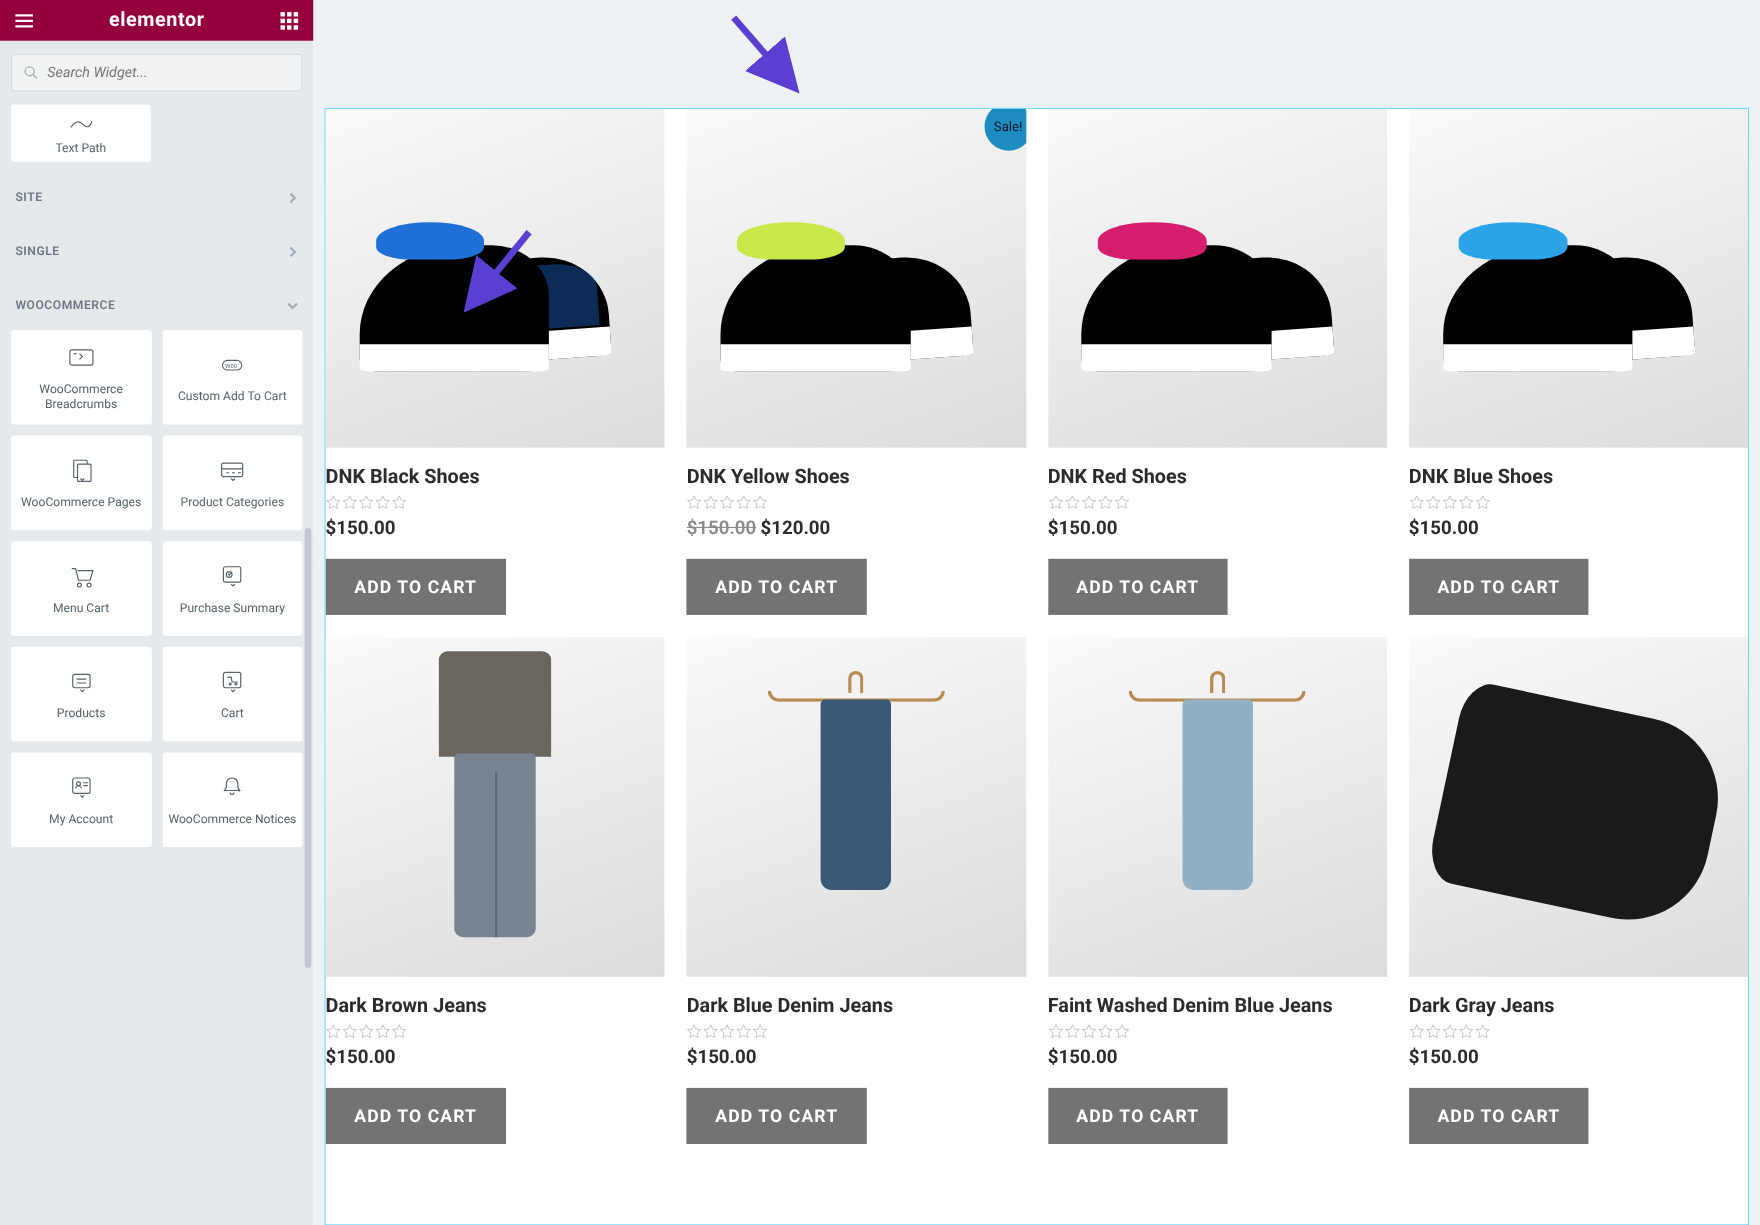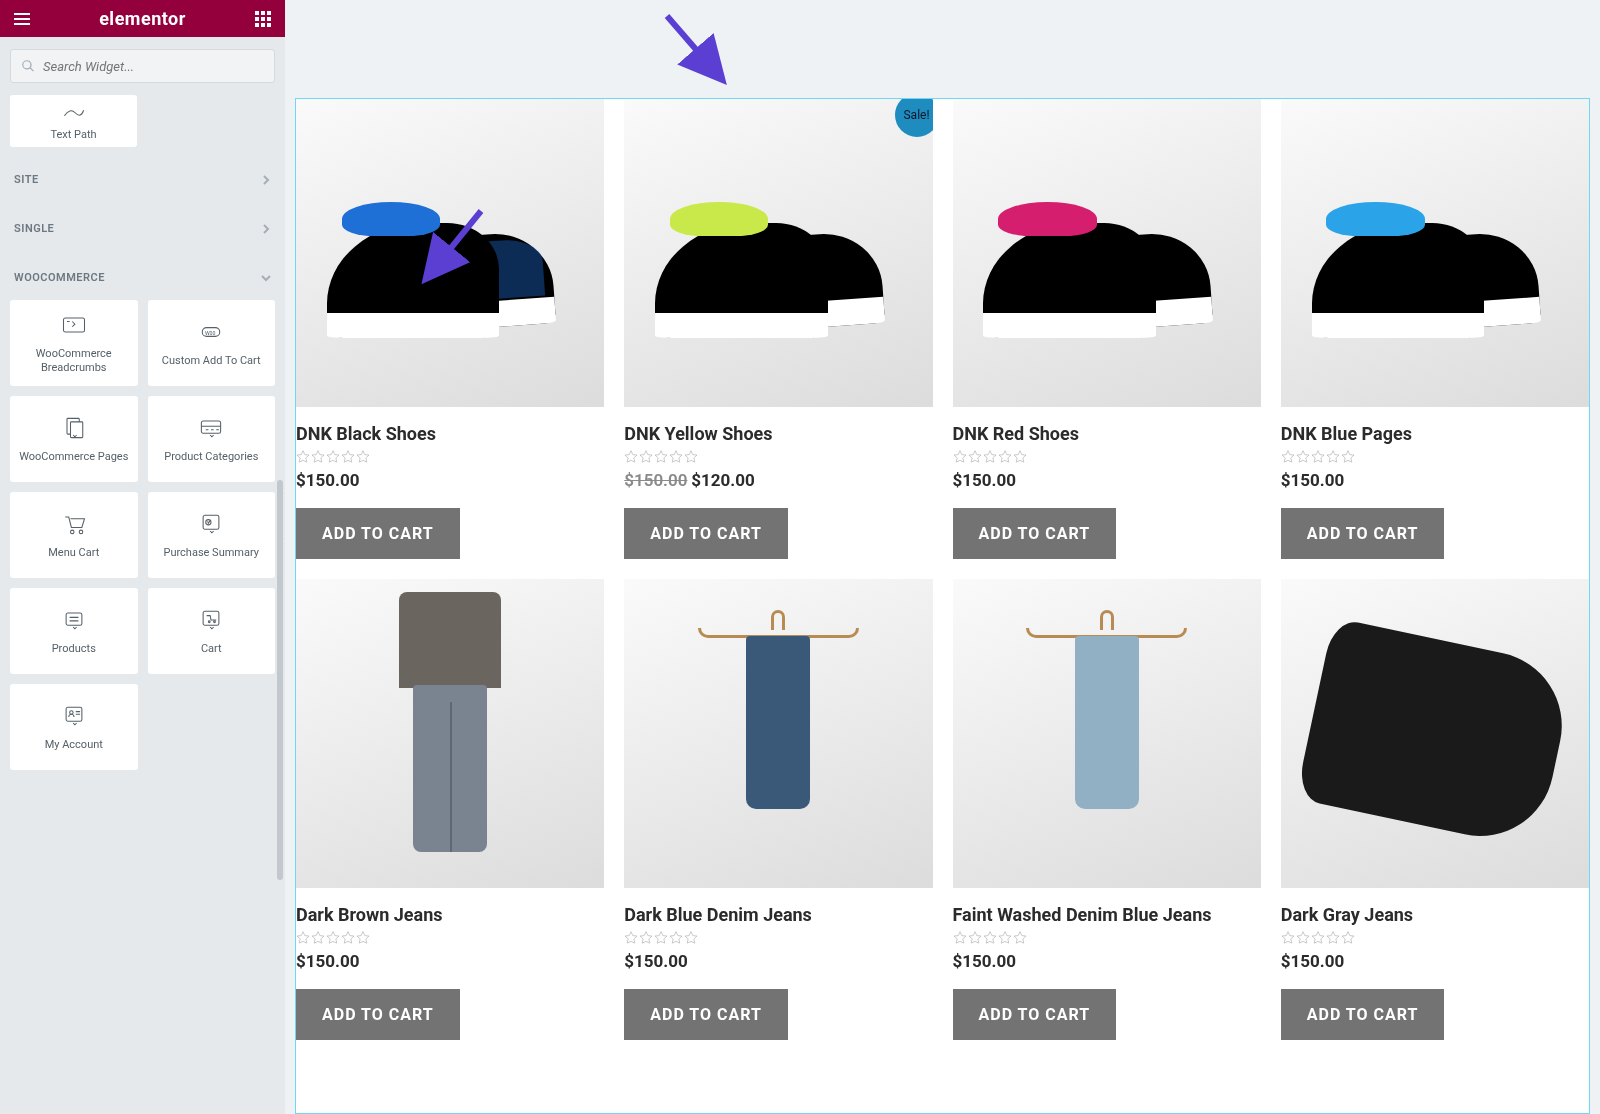--- a/index.html
+++ b/index.html
@@ -242,20 +242,30 @@
             <div class="wc-icon">
               <svg viewBox="0 0 32 32">
                 <rect x="7" y="6" width="18" height="16" rx="2"></rect>
                 <circle cx="13" cy="12" r="2"></circle>
                 <path d="M10 17c0-2 2-3 3-3s3 1 3 3M18 11h5M18 14h5"></path>
                 <path d="M15 24l2 2 2-2"></path>
               </svg>
             </div>
             <div class="wc-label">My Account</div>
           </div>
+          <div class="wc-card">
+            <div class="wc-icon">
+              <svg viewBox="0 0 32 32">
+                <path d="M16 6c-4 0-6 3-6 7v3l-2 3h16l-2-3v-3c0-4-2-7-6-7z"></path>
+                <path d="M14 21a2 2 0 004 0"></path>
+                <path d="M22 18l2 2"></path>
+              </svg>
+            </div>
+            <div class="wc-label">WooCommerce Notices</div>
+          </div>
         </div>
 
     </div>
 
     <div class="collapse-handle">
       <svg viewBox="0 0 8 12">
           <path d="M6 1L2 6l4 5" stroke="#6d7882" stroke-width="1.5" fill="none"></path>
         </svg>
     </div>
     <div class="sidebar-scroll"></div>
@@ -374,21 +384,21 @@
             <button class="add-btn">ADD TO CART</button>
           </div>
           <div class="product">
             <div class="product-img">
               <div class="shoe c-blue2">
                 <div class="back"></div>
                 <div class="front"></div>
                 <div class="stripe"></div>
               </div>
             </div>
-            <div class="product-title">DNK Blue Pages</div>
+            <div class="product-title">DNK Blue Shoes</div>
             <div class="stars">
               <svg viewBox="0 0 20 20">
                 <path d="M10 1l2.6 5.6 6 .6-4.5 4.1 1.3 6L10 14.8 4.6 17.3l1.3-6L1.4 7.2l6-.6z"></path>
               </svg>
               <svg viewBox="0 0 20 20">
                 <path d="M10 1l2.6 5.6 6 .6-4.5 4.1 1.3 6L10 14.8 4.6 17.3l1.3-6L1.4 7.2l6-.6z"></path>
               </svg>
               <svg viewBox="0 0 20 20">
                 <path d="M10 1l2.6 5.6 6 .6-4.5 4.1 1.3 6L10 14.8 4.6 17.3l1.3-6L1.4 7.2l6-.6z"></path>
               </svg>

